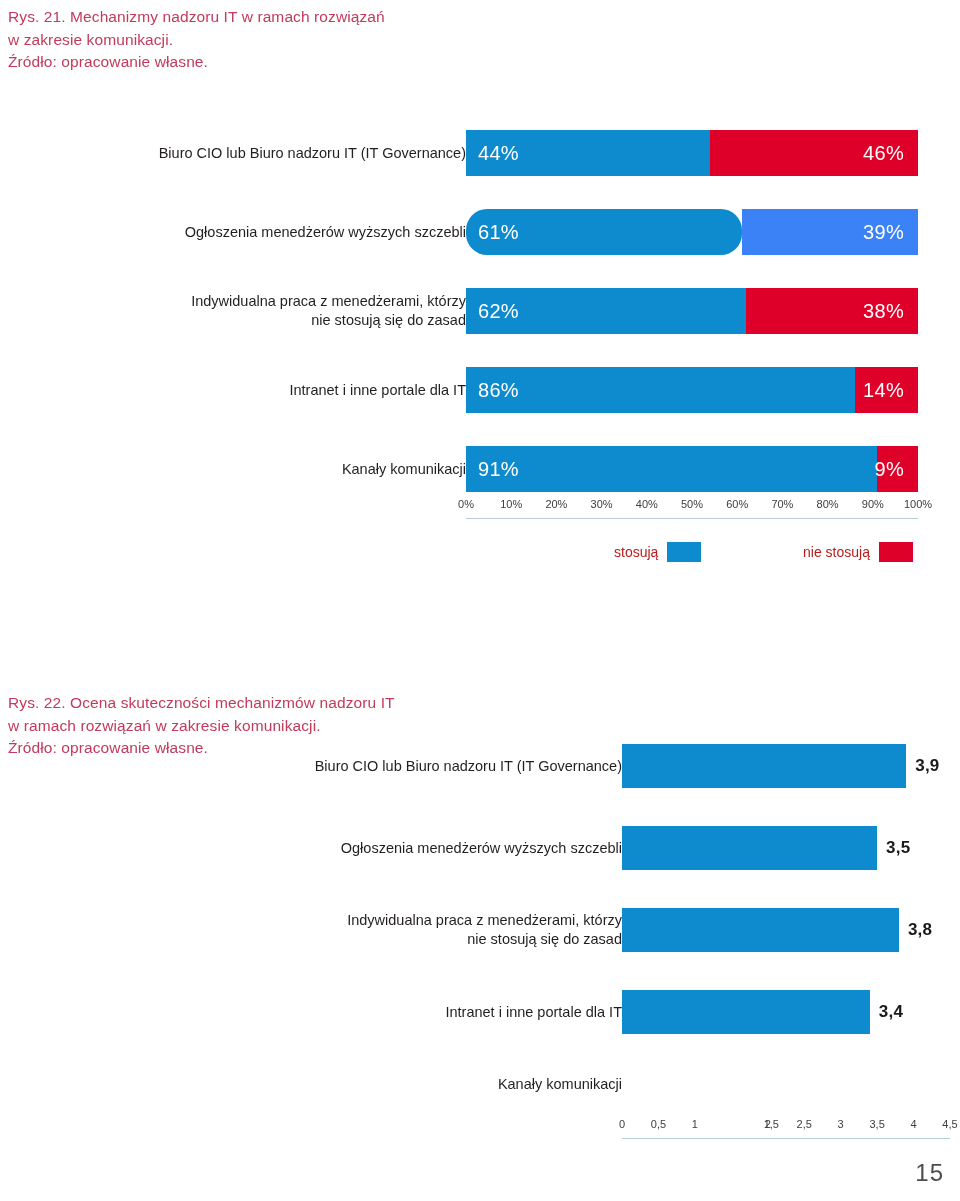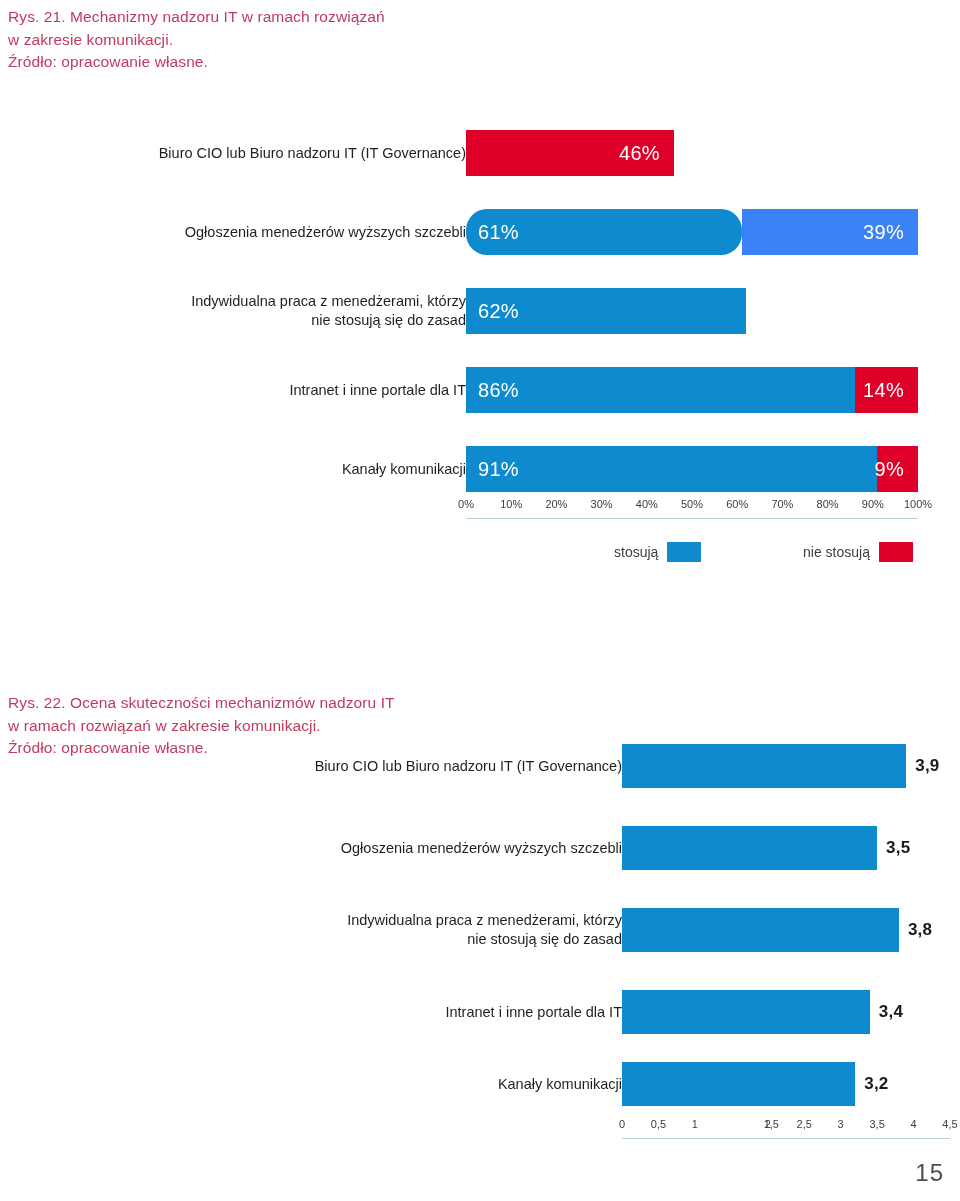--- a/index.html
+++ b/index.html
@@ -110,21 +110,21 @@
     width: 452px;
     height: 24px;
   }
   .c1-legend-item {
     position: absolute;
     top: 0;
     display: flex;
     align-items: center;
     gap: 9px;
     font-size: 14px;
-    color: #404040;
+    color: #b91c1c;
   }
   .c1-legend-item .swatch {
     width: 34px;
     height: 20px;
     display: block;
   }
   #legend-stosuja     { left: 148px; }
   #legend-nie-stosuja { left: 337px; }
 
   
@@ -217,35 +217,37 @@
 
 <div class="caption" id="caption-21">Rys. 21. Mechanizmy nadzoru IT w ramach rozwiązań
 w zakresie komunikacji.
 Źródło: opracowanie własne.</div>
 
 <div class="chart" id="chart-1">
   <div id="c1-rows">
       <div class="c1-row" style="top: 0px;">
         <div class="c1-label">Biuro CIO lub Biuro nadzoru IT (IT Governance)</div>
         <div class="c1-track">
+          <div class="c1-seg blue" style="width: 54%; background: rgb(14, 139, 206);">44%</div>
           <div class="c1-seg red" style="width: 46%; background: rgb(222, 0, 40);">46%</div>
         </div>
       </div>
       <div class="c1-row" style="top: 79px;">
         <div class="c1-label">Ogłoszenia menedżerów wyższych szczebli</div>
         <div class="c1-track">
           <div class="c1-seg blue" style="width: 61%; background: rgb(14, 139, 206); border-radius: 21px;">61%</div>
           <div class="c1-seg red" style="width: 39%; background: #3b82f6;">39%</div>
         </div>
       </div>
       <div class="c1-row" style="top: 158px;">
         <div class="c1-label">Indywidualna praca z menedżerami, którzy
 nie stosują się do zasad</div>
         <div class="c1-track">
           <div class="c1-seg blue" style="width: 62%; background: rgb(14, 139, 206);">62%</div>
+          <div class="c1-seg red" style="width: 38%; background: rgb(222, 0, 40);">38%</div>
         </div>
       </div>
       <div class="c1-row" style="top: 237px;">
         <div class="c1-label">Intranet i inne portale dla IT</div>
         <div class="c1-track">
           <div class="c1-seg blue" style="width: 86%; background: rgb(14, 139, 206);">86%</div>
           <div class="c1-seg red" style="width: 14%; background: rgb(222, 0, 40); padding-left: 24px;">14%</div>
         </div>
       </div>
       <div class="c1-row" style="top: 316px;">
@@ -316,24 +318,20 @@
       </div>
       <div class="c2-row" style="top: 246px;">
         <div class="c2-label">Intranet i inne portale dla IT</div>
         <div class="c2-plot">
           <div class="c2-bar" style="width: 75.5556%; background: rgb(14, 139, 206);"></div>
           <div class="c2-value" style="left: calc(75.5556% + 9px);">3,4</div>
         </div>
       </div>
       <div class="c2-row" style="top: 318px;">
         <div class="c2-label">Kanały komunikacji</div>
-        <div class="c2-plot">
-          <div class="c2-bar" style="width: 71.1111%; background: rgb(14, 139, 206);"></div>
-          <div class="c2-value" style="left: calc(71.1111% + 9px);">3,2</div>
-        </div>
       </div>
     </div>
 
   <div id="c2-axis">
     <div class="c2-ticks" id="c2-ticks">
         <span class="c2-tick" style="left: 0%;">0</span>
         <span class="c2-tick" style="left: 11.1111%;">0,5</span>
         <span class="c2-tick" style="left: 22.2222%;">1</span>
         <span class="c2-tick" style="left: 33.3333%; margin-left: 40px;">1,5</span>
         <span class="c2-tick" style="left: 44.4444%;">2</span>

